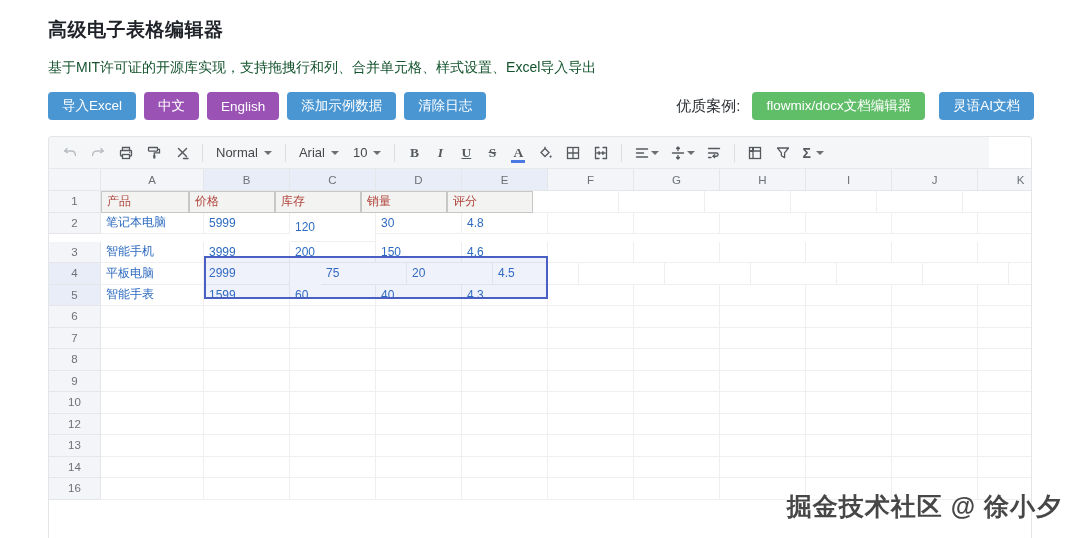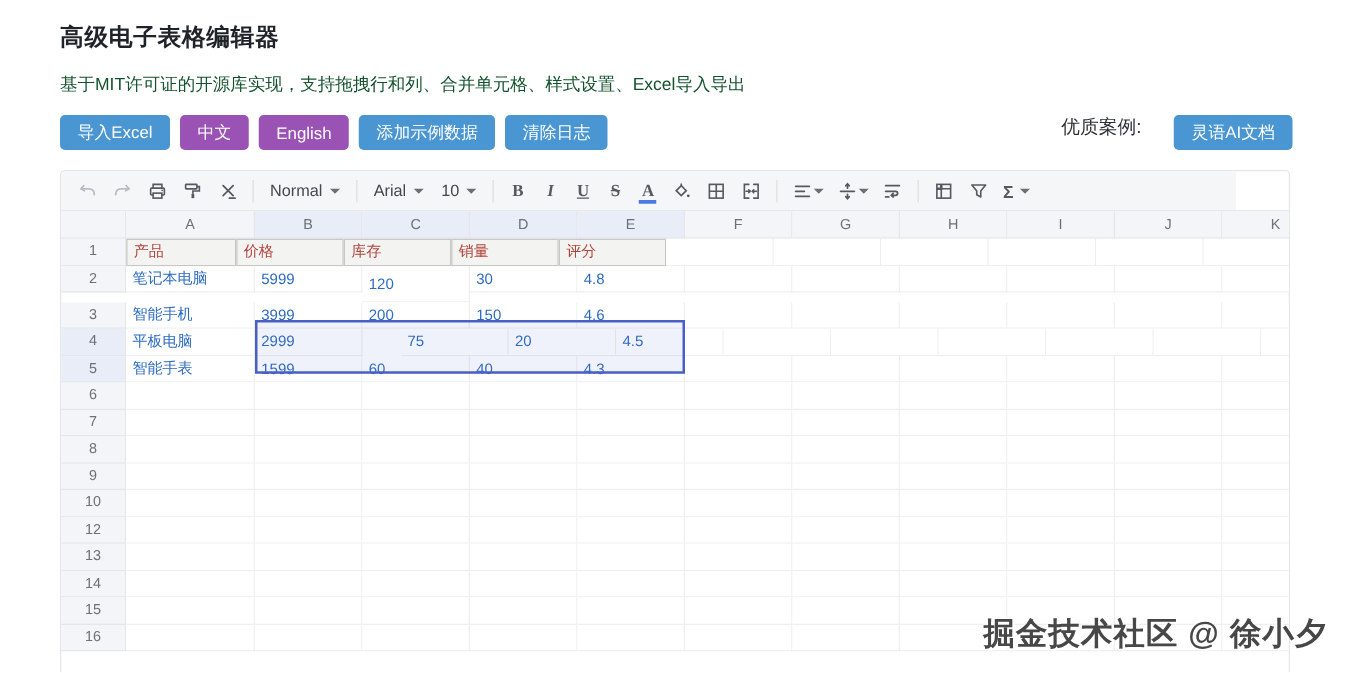--- a/index.html
+++ b/index.html
@@ -5,21 +5,21 @@
   * { box-sizing: border-box; margin: 0; padding: 0; }
   html, body { width: 1080px; height: 538px; background: #fff; overflow: hidden;
     font-family: "Liberation Sans", "DejaVu Sans", sans-serif; }
   .page { position: relative; width: 1080px; height: 538px; background:#fff; }
 
   
   .hdr { padding: 17px 22px 0 48px; }
   .hdr h1 { font-size: 19px; font-weight: bold; color: #1f2329; letter-spacing: .5px; }
   .hdr .sub { margin-top: 16px; font-size: 14px; color: #14532d; }
 
-  .btnrow { margin-top: 15px; display: flex; align-items: flex-start; padding: 0 46px 0 48px; }
+  .btnrow { margin-top: 15px; display: flex; align-items: center; padding: 0 46px 0 48px; }
   .btn { display: inline-flex; align-items: center; justify-content: center;
     height: 28px; padding: 0 14px; border: none; border-radius: 4px;
     color: #fff; font-size: 13.5px; cursor: pointer; white-space: nowrap; }
   .btn.blue   { background: #4a96d2; }
   .btn.purple { background: #9a52b5; }
   .btn.green  { background: #60bd68; }
   .btnrow .left  { display: flex; gap: 8px; }
   .btnrow .spacer{ flex: 1; }
   .case-label { font-size: 15px; color: #2b2f33; font-weight: 500; margin-right: 12px; }
   .case-gap { width: 14px; }
@@ -88,20 +88,21 @@
   <div class="btnrow">
     <div class="left">
       <button class="btn blue">导入Excel</button>
       <button class="btn purple">中文</button>
       <button class="btn purple">English</button>
       <button class="btn blue">添加示例数据</button>
       <button class="btn blue">清除日志</button>
     </div>
     <div class="spacer"></div>
     <span class="case-label">优质案例:</span>
+    <button class="btn green">flowmix/docx文档编辑器</button>
     <span class="case-gap"></span>
     <button class="btn blue">灵语AI文档</button>
   </div>
 
   <div class="sheet">
 
     <div class="tbar">
       <span class="tb-btn disabled">
         <svg width="18" height="18" viewBox="0 0 18 18" fill="none" stroke="currentColor" stroke-width="1.4" stroke-linecap="round">
           <path d="M6 4.5 L3.8 7 L6.5 8.6"></path>
@@ -420,34 +421,20 @@
           <div class="g-cell " style="width: 86px; height: 21.5px;"></div>
           <div class="g-cell " style="width: 86px; height: 21.5px;"></div>
           <div class="g-cell " style="width: 86px; height: 21.5px;"></div>
           <div class="g-cell " style="width: 86px; height: 21.5px;"></div>
           <div class="g-cell " style="width: 86px; height: 21.5px;"></div>
           <div class="g-cell " style="width: 86px; height: 21.5px;"></div>
           <div class="g-cell " style="width: 86px; height: 21.5px;"></div>
           <div class="g-cell " style="width: 86px; height: 21.5px;"></div>
         </div>
         <div class="g-row">
-          <div class="g-cell g-rowhead" style="width: 52px; height: 21.5px;">15</div>
-          <div class="g-cell " style="width: 103px; height: 21.5px;"></div>
-          <div class="g-cell " style="width: 86px; height: 21.5px;"></div>
-          <div class="g-cell " style="width: 86px; height: 21.5px;"></div>
-          <div class="g-cell " style="width: 86px; height: 21.5px;"></div>
-          <div class="g-cell " style="width: 86px; height: 21.5px;"></div>
-          <div class="g-cell " style="width: 86px; height: 21.5px;"></div>
-          <div class="g-cell " style="width: 86px; height: 21.5px;"></div>
-          <div class="g-cell " style="width: 86px; height: 21.5px;"></div>
-          <div class="g-cell " style="width: 86px; height: 21.5px;"></div>
-          <div class="g-cell " style="width: 86px; height: 21.5px;"></div>
-          <div class="g-cell " style="width: 86px; height: 21.5px;"></div>
-        </div>
-        <div class="g-row">
           <div class="g-cell g-rowhead" style="width: 52px; height: 21.5px;">16</div>
           <div class="g-cell " style="width: 103px; height: 21.5px;"></div>
           <div class="g-cell " style="width: 86px; height: 21.5px;"></div>
           <div class="g-cell " style="width: 86px; height: 21.5px;"></div>
           <div class="g-cell " style="width: 86px; height: 21.5px;"></div>
           <div class="g-cell " style="width: 86px; height: 21.5px;"></div>
           <div class="g-cell " style="width: 86px; height: 21.5px;"></div>
           <div class="g-cell " style="width: 86px; height: 21.5px;"></div>
           <div class="g-cell " style="width: 86px; height: 21.5px;"></div>
           <div class="g-cell " style="width: 86px; height: 21.5px;"></div>

